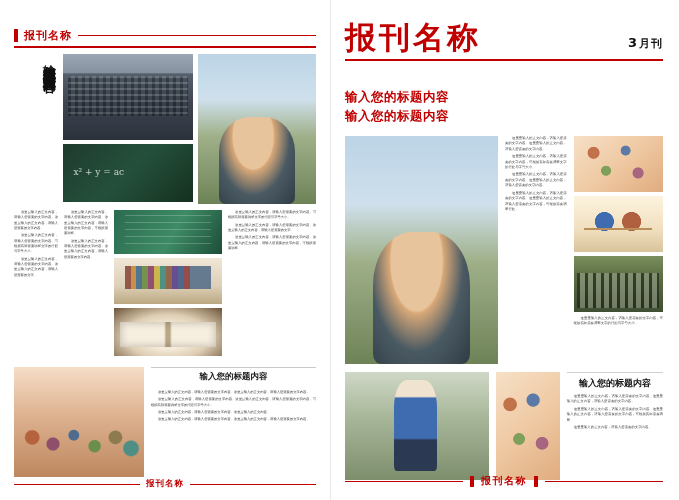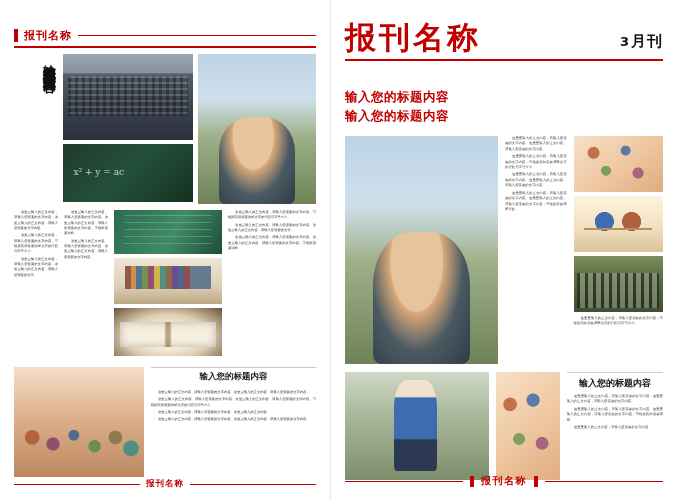--- a/index.html
+++ b/index.html
@@ -265,21 +265,21 @@
   }
   .issue-box {
     display: flex;
     align-items: baseline;
     gap: 2px;
     font-weight: bold;
     color: #111;
     padding-bottom: 2px;
   }
   .issue-num { font-size: 13px; }
-  .issue-unit { font-size: 15px; letter-spacing: 1px; }
+  .issue-unit { font-size: 11px; letter-spacing: 1px; }
 
   .rp-headline {
     margin-top: 26px;
     color: #c00000;
     font-size: 12.5px;
     font-weight: bold;
     line-height: 1.55;
     letter-spacing: .5px;
   }
 

